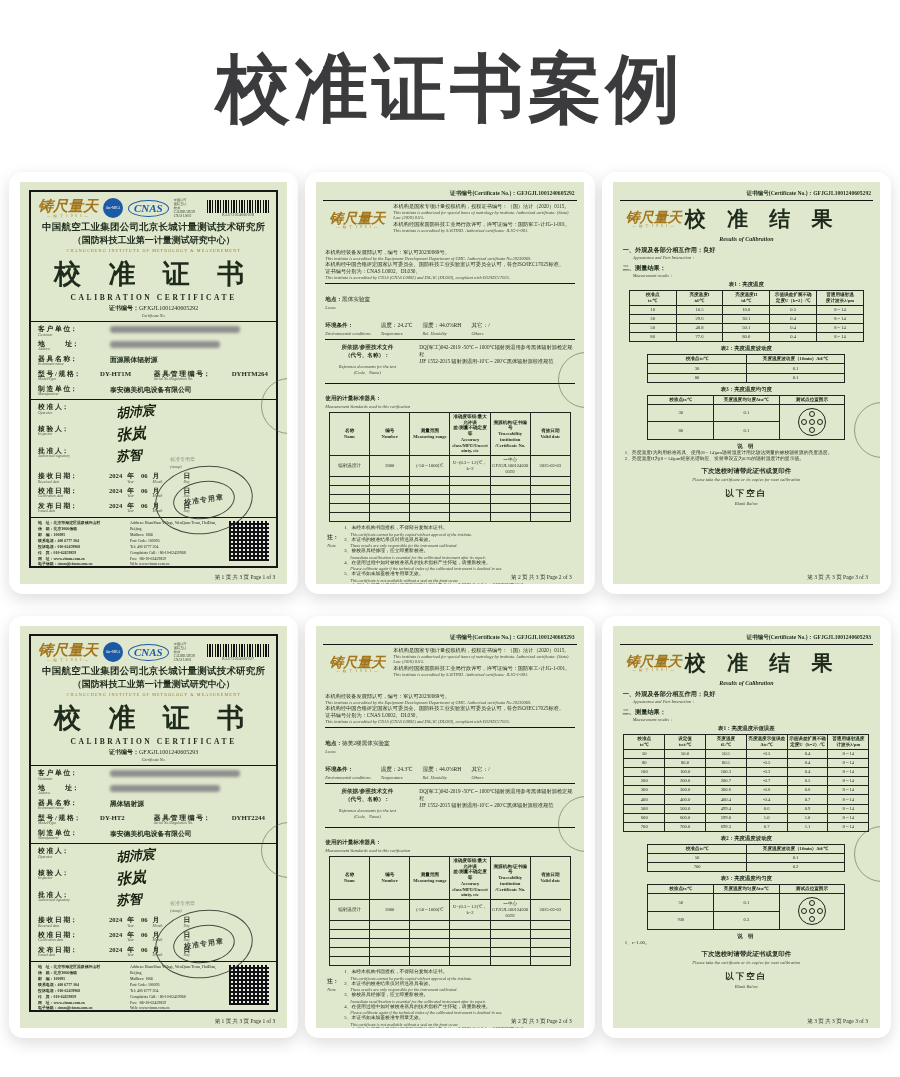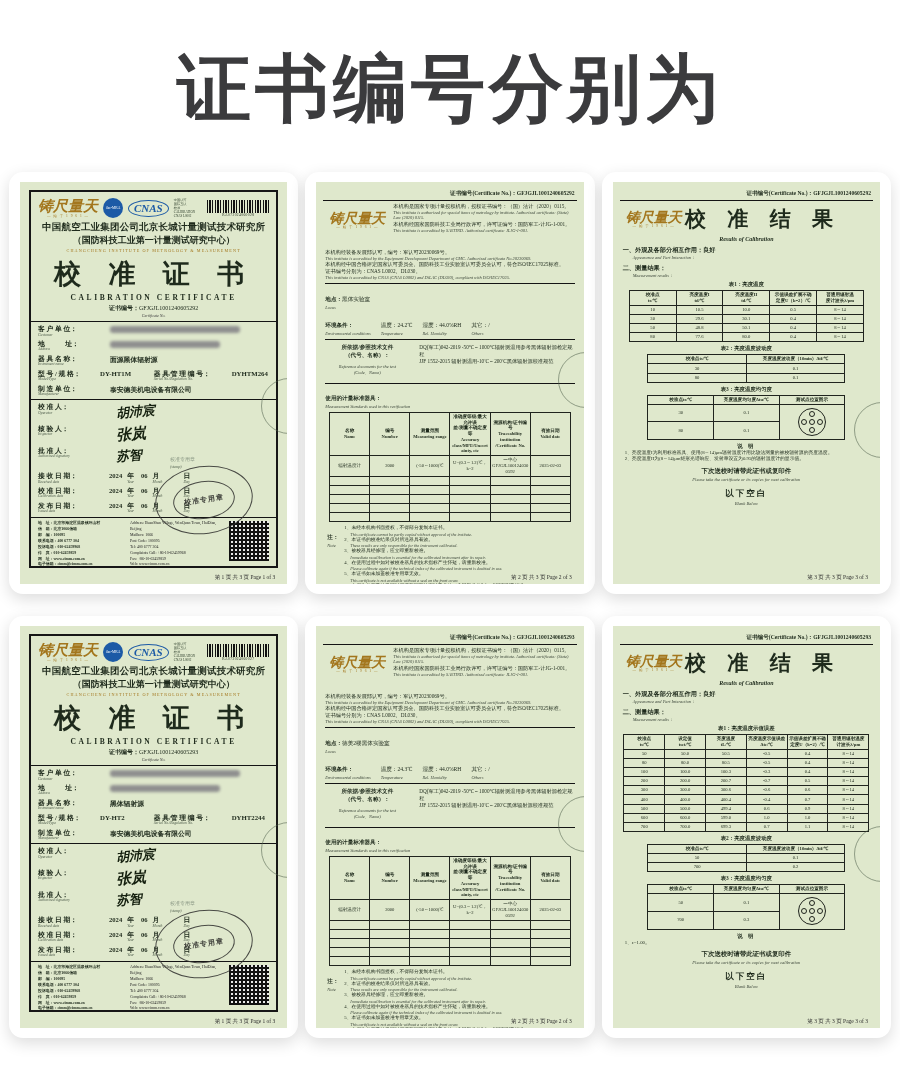--- a/index.html
+++ b/index.html
@@ -65,35 +65,35 @@
   .tb th{font-weight:700;}
   .tb td:empty::after{content:"\00a0";}
   .cap{text-align:center;font-size:5.4px;margin-top:3px;font-weight:700;}
   .notes{margin-top:3px;display:flex;gap:3px;padding:0 2px;}
   .note-lab{flex:0 0 14px;}
   .note-body{flex:1;}
   .n-cn{font-size:4.8px;line-height:1.3;}
   .n-en{font-size:4.2px;font-style:italic;color:#3c463a;line-height:1.25;margin-left:6px;}
   
   .p3-title-row{display:flex;align-items:center;padding:4px 10px 0;}
-  .p3-title{flex:1;text-align:right;font-size:21px;font-weight:800;letter-spacing:7px;font-family:"DejaVu Serif",serif;}
+  .p3-title{flex:1;text-align:left;font-size:21px;font-weight:800;letter-spacing:7px;font-family:"DejaVu Serif",serif;}
   .p3-sub{text-align:center;font-size:6px;font-style:italic;font-weight:700;margin-top:3px;}
   .sec{font-size:6.2px;font-weight:700;padding:0 10px;margin-top:4px;}
   .sec-en{font-size:4.4px;font-style:italic;color:#3c463a;padding:0 10px;margin-left:10px;}
   .dot-circle{width:26px;height:26px;border:1px solid #20241e;border-radius:50%;margin:2px auto;position:relative;}
   .dot{position:absolute;width:4px;height:4px;border:1px solid #20241e;border-radius:50%;}
   .d-c{left:10px;top:10px;} .d-t{left:10px;top:2px;} .d-b{left:10px;bottom:2px;} .d-l{left:2px;top:10px;} .d-r{right:2px;top:10px;}
   .center-cn{text-align:center;font-weight:700;font-size:6.4px;margin-top:4px;}
   .center-en{text-align:center;font-size:4.6px;font-style:italic;color:#3c463a;margin-top:1px;}
   .blank-cn{text-align:center;font-weight:800;font-size:8.5px;margin-top:6px;letter-spacing:2px;}
 </style>
 </head>
 <body>
 
-<div class="main-title">证书编号分别为</div>
+<div class="main-title">校准证书案例</div>
 
 <div class="grid">
 
   <div class="card">
     <div class="page">
       <div class="cover-frame">
         <div class="logo-row">
           <div>
             <div class="brand-logo">铸尺量天</div>
             <div class="brand-sub">— 始 于 1 9 6 1 —</div>

